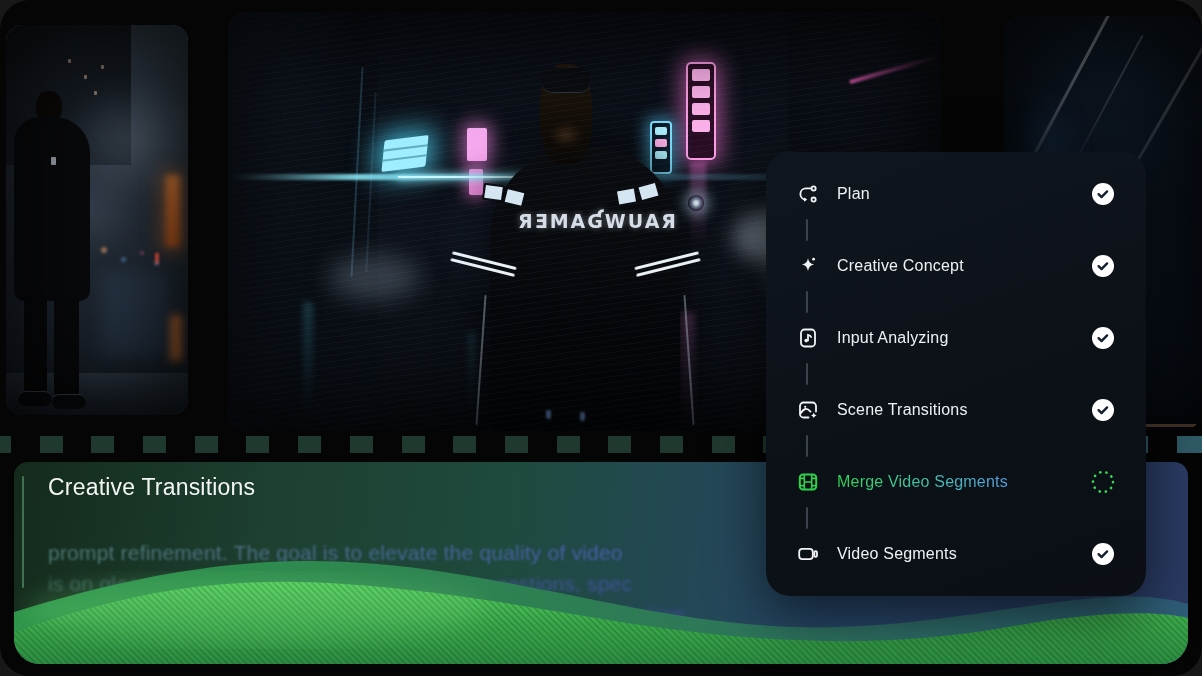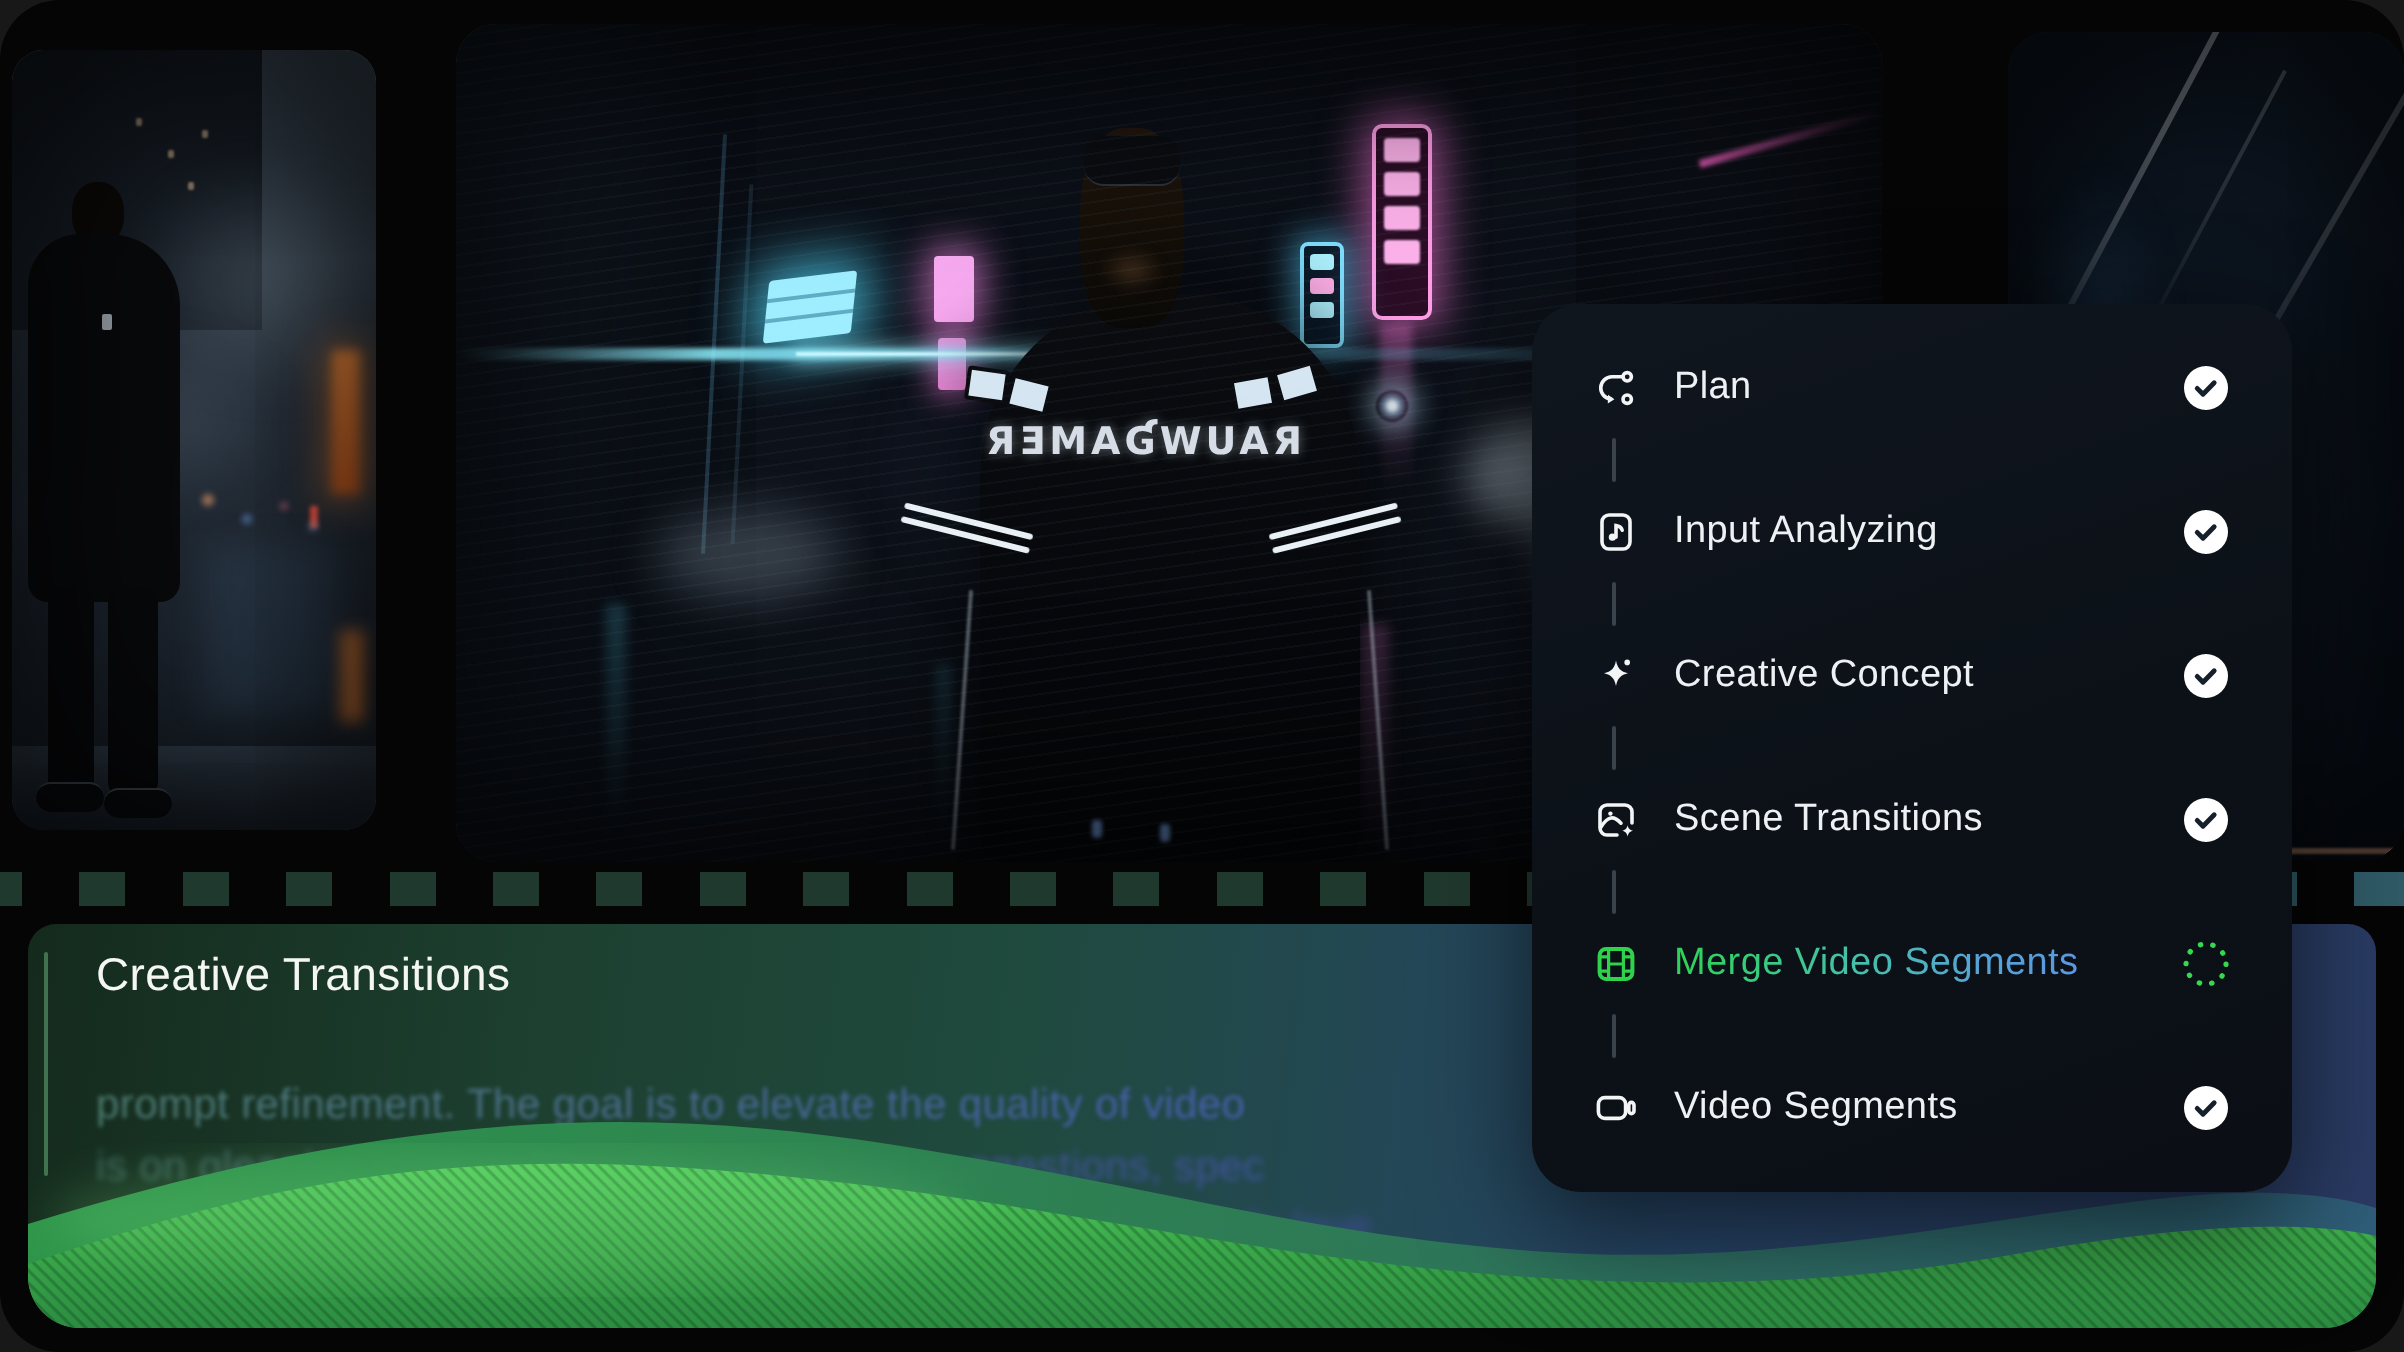--- a/index.html
+++ b/index.html
@@ -58,21 +58,21 @@
     background:linear-gradient(90deg,rgba(255,100,200,.8),rgba(255,100,200,0));}
   .f2-lamp{left:460px;top:183px;width:16px;height:16px;background:radial-gradient(circle,#eaf6ff 15%,rgba(170,220,255,.5) 40%,transparent 70%);filter:blur(.5px);box-shadow:0 0 14px 4px rgba(190,230,255,.6);border-radius:50%;}
   .smoke{border-radius:50%;}
   .f2-refl{filter:blur(3px);opacity:.8;}
   .f2-torso{left:262px;top:135px;width:190px;height:284px;background:linear-gradient(180deg,#0a0c10,#05070a 70%);
     border-radius:90px 90px 12px 12px;box-shadow:0 0 40px 8px rgba(0,0,0,.6);}
   .f2-head{left:312px;top:52px;width:52px;height:100px;border-radius:42% 42% 38% 38%;
     background:linear-gradient(180deg,#23180f 0%,#161009 45%,#0a0806 100%);}
   .f2-goggles{left:314px;top:56px;width:48px;height:24px;background:#0b0d11;border-radius:10px;border-bottom:1px solid rgba(120,140,160,.3);}
   .f2-chin{left:322px;top:112px;width:32px;height:22px;background:radial-gradient(closest-side,rgba(130,90,55,.40),transparent);filter:blur(3px);}
-  .jacket-text{left:265px;top:198px;width:210px;color:#d7dde6;
+  .jacket-text{left:265px;top:198px;width:210px;text-align:center;color:#d7dde6;
     font-family:"DejaVu Sans",sans-serif;font-weight:bold;font-size:19px;letter-spacing:2px;
     text-shadow:0 0 6px rgba(220,230,240,.45);}
   .patch{position:absolute;width:17px;height:13px;background:#d5e6f2;border:2px solid #0a0c10;border-radius:2px;}
   .stripes{position:absolute;width:66px;}
   .stripes i{display:block;height:3px;background:#e9f0f6;border-radius:2px;margin-bottom:4px;filter:blur(.3px);}
   .armline{position:absolute;width:2px;height:130px;background:rgba(200,215,230,.38);filter:blur(.4px);}
   .hipdot{position:absolute;width:5px;height:9px;background:rgba(130,180,255,.65);filter:blur(1px);border-radius:2px;}
 
   
   .f3-diag{position:absolute;background:linear-gradient(180deg,rgba(215,220,225,.55),rgba(215,220,225,0));}
@@ -101,21 +101,21 @@
   .l3{top:110px;background-image:linear-gradient(90deg,#416a5e,#42549e 90%);filter:blur(1.7px);opacity:.95;}
   .l4{top:140px;left:406px;background-image:linear-gradient(90deg,#46549e,#424d9b);filter:blur(2.6px);opacity:.9;}
   .wave{position:absolute;left:0;bottom:0;width:1174px;height:202px;}
 
   
   .task-panel{left:766px;top:152px;width:380px;height:444px;border-radius:24px;
     background:linear-gradient(160deg,#10161e 0%,#0c1118 55%,#0b0f15 100%);
     box-shadow:0 18px 55px rgba(0,0,0,.6);padding:6px 0;box-sizing:border-box;}
   .task-row{display:flex;align-items:center;height:72px;padding:0 31px 0 30px;}
   .t-icon{width:24px;height:24px;margin-right:17px;flex:0 0 auto;display:flex;align-items:center;justify-content:center;}
-  .t-label{flex:1;font-size:19px;color:#eef1f4;letter-spacing:.2px;}
+  .t-label{flex:1;font-size:16px;color:#eef1f4;letter-spacing:.2px;}
   .t-label.grad{background-image:linear-gradient(90deg,#2fd356 0%,#45c1a8 35%,#57a4d6 60%,#5f8aee 100%);
     -webkit-background-clip:text;background-clip:text;color:transparent;font-weight:500;}
   .t-status{width:24px;height:24px;flex:0 0 auto;}
   .connector{position:absolute;left:40px;width:2px;height:22px;background:#3a424c;border-radius:1px;}
 </style>
 </head>
 <body>
 
 <div class="page">
 
@@ -273,43 +273,43 @@
       <span class="t-status">
         <svg width="24" height="24" viewBox="0 0 24 24">
             <circle cx="12" cy="12" r="11" fill="#ffffff"></circle>
             <path d="M7.6 12.2 l2.9 2.9 5.6 -5.7" fill="none" stroke="#16202c" stroke-width="2.4" stroke-linecap="round" stroke-linejoin="round"></path>
           </svg>
       </span>
     </div>
 
     <div class="task-row">
       <span class="t-icon">
+        <svg width="24" height="24" viewBox="0 0 24 24">
+          <path d="M12 4.2 C12.7 8 14.4 9.8 18 10.6 C14.4 11.4 12.7 13.2 12 17 C11.3 13.2 9.6 11.4 6 10.6 C9.6 9.8 11.3 8 12 4.2 Z" fill="#f2f4f6"></path>
+          <circle cx="17.6" cy="5.2" r="1.4" fill="#f2f4f6"></circle>
+        </svg>
+      </span>
+      <span class="t-label">Creative Concept</span>
+      <span class="t-status">
+        <svg width="24" height="24" viewBox="0 0 24 24">
+            <circle cx="12" cy="12" r="11" fill="#ffffff"></circle>
+            <path d="M7.6 12.2 l2.9 2.9 5.6 -5.7" fill="none" stroke="#16202c" stroke-width="2.4" stroke-linecap="round" stroke-linejoin="round"></path>
+          </svg>
+      </span>
+    </div>
+
+    <div class="task-row">
+      <span class="t-icon">
         <svg width="24" height="24" viewBox="0 0 24 24" fill="none" stroke="#f2f4f6" stroke-width="1.8" stroke-linecap="round">
           <rect x="5" y="3.5" width="14" height="17" rx="3.5"></rect>
           <circle cx="10.2" cy="14.6" r="1.8" fill="#f2f4f6" stroke="none"></circle>
           <path d="M12 14.6 V8.8 c1.6 0.2 2.7 1 3.1 2.3"></path>
         </svg>
       </span>
       <span class="t-label">Input Analyzing</span>
-      <span class="t-status">
-        <svg width="24" height="24" viewBox="0 0 24 24">
-            <circle cx="12" cy="12" r="11" fill="#ffffff"></circle>
-            <path d="M7.6 12.2 l2.9 2.9 5.6 -5.7" fill="none" stroke="#16202c" stroke-width="2.4" stroke-linecap="round" stroke-linejoin="round"></path>
-          </svg>
-      </span>
-    </div>
-
-    <div class="task-row">
-      <span class="t-icon">
-        <svg width="24" height="24" viewBox="0 0 24 24">
-          <path d="M12 4.2 C12.7 8 14.4 9.8 18 10.6 C14.4 11.4 12.7 13.2 12 17 C11.3 13.2 9.6 11.4 6 10.6 C9.6 9.8 11.3 8 12 4.2 Z" fill="#f2f4f6"></path>
-          <circle cx="17.6" cy="5.2" r="1.4" fill="#f2f4f6"></circle>
-        </svg>
-      </span>
-      <span class="t-label">Creative Concept</span>
       <span class="t-status">
         <svg width="24" height="24" viewBox="0 0 24 24">
             <circle cx="12" cy="12" r="11" fill="#ffffff"></circle>
             <path d="M7.6 12.2 l2.9 2.9 5.6 -5.7" fill="none" stroke="#16202c" stroke-width="2.4" stroke-linecap="round" stroke-linejoin="round"></path>
           </svg>
       </span>
     </div>
 
     <div class="task-row">
       <span class="t-icon">

